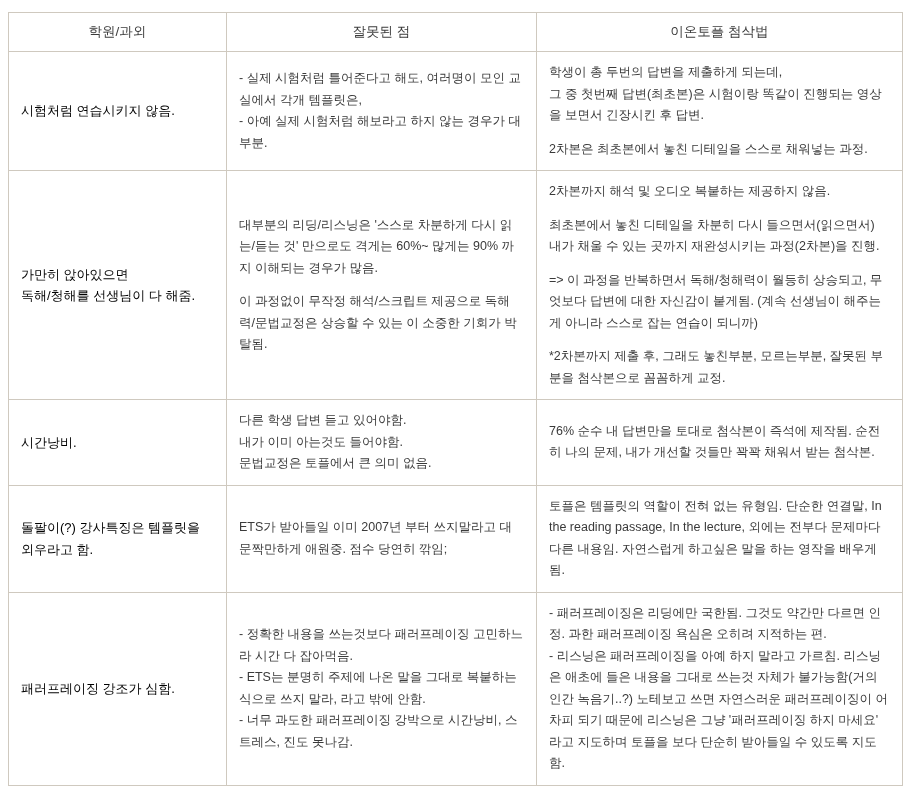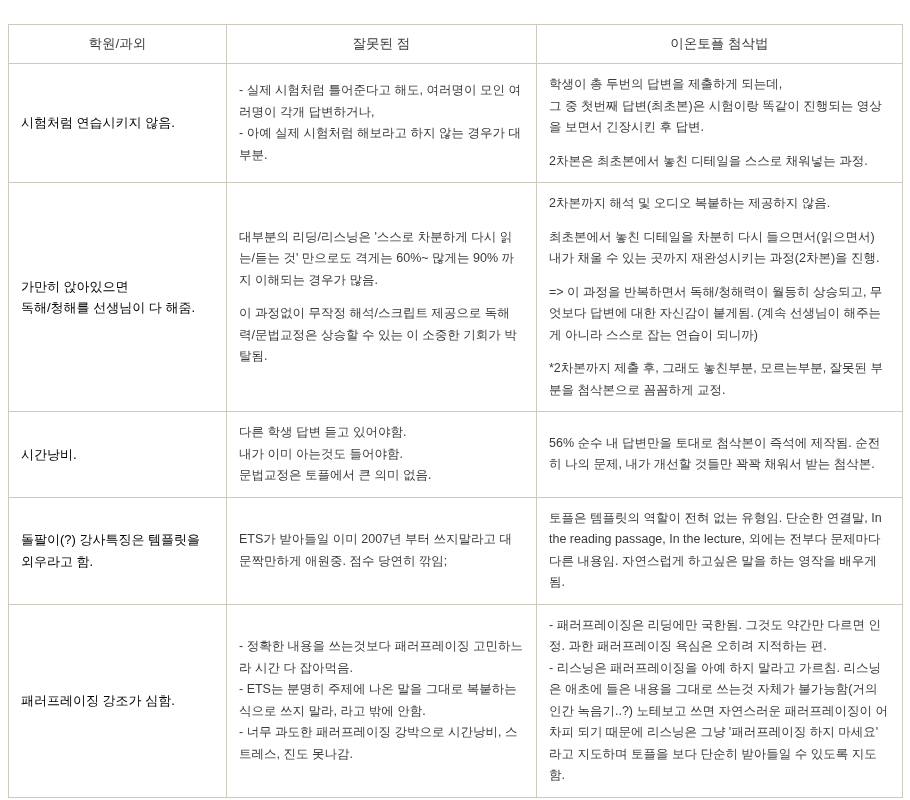--- a/index.html
+++ b/index.html
@@ -11,21 +11,21 @@
     width: 910px;
     height: 800px;
     font-family: "Liberation Sans", sans-serif;
     color: #333333;
     overflow: hidden;
   }
   .page {
     width: 783px;
     height: 800px;
     box-sizing: border-box;
-    padding: 24px 8px 8px 8px;
+    padding: 12px 8px 8px 8px;
   }
   table.comparison {
     width: 894px;
     border-collapse: collapse;
     table-layout: fixed;
     background: #ffffff;
   }
   table.comparison th,
   table.comparison td {
     border: 1px solid #cfc9bf;
@@ -90,21 +90,21 @@
         <th>학원/과외</th>
         <th>잘못된 점</th>
         <th>이온토플 첨삭법</th>
       </tr>
     </thead>
     <tbody>
 
       <tr>
         <td class="col-a" style="white-space:pre-line">시험처럼 연습시키지 않음.</td>
         <td class="col-b">
-          <p class="para">- 실제 시험처럼 틀어준다고 해도, 여러명이 모인 여러명이 각개 답변하거나,
+          <p class="para">- 실제 시험처럼 틀어준다고 해도, 여러명이 모인 교실에서 각개 템플릿은,
 - 아예 실제 시험처럼 해보라고 하지 않는 경우가 대부분.</p>
         </td>
         <td class="col-c">
           <p class="para">학생이 총 두번의 답변을 제출하게 되는데,
 그 중 첫번째 답변(최초본)은 시험이랑 똑같이 진행되는 영상을 보면서 긴장시킨 후 답변.</p>
           <p class="para">2차본은 최초본에서 놓친 디테일을 스스로 채워넣는 과정.</p>
         </td>
       </tr>
 
       <tr>
@@ -123,21 +123,21 @@
       </tr>
 
       <tr>
         <td class="col-a" style="white-space:pre-line">시간낭비.</td>
         <td class="col-b tight">
           <p class="para">다른 학생 답변 듣고 있어야함.
 내가 이미 아는것도 들어야함.
 문법교정은 토플에서 큰 의미 없음.</p>
         </td>
         <td class="col-c">
-          <p class="para">56% 순수 내 답변만을 토대로 첨삭본이 즉석에 제작됨. 순전히 나의 문제, 내가 개선할 것들만 꽉꽉 채워서 받는 첨삭본.</p>
+          <p class="para">76% 순수 내 답변만을 토대로 첨삭본이 즉석에 제작됨. 순전히 나의 문제, 내가 개선할 것들만 꽉꽉 채워서 받는 첨삭본.</p>
         </td>
       </tr>
 
       <tr>
         <td class="col-a" style="white-space:pre-line">돌팔이(?) 강사특징은 템플릿을 외우라고 함.</td>
         <td class="col-b">
           <p class="para">ETS가 받아들일 이미 2007년 부터 쓰지말라고 대문짝만하게 애원중. 점수 당연히 깎임;</p>
         </td>
         <td class="col-c">
           <p class="para">토플은 템플릿의 역할이 전혀 없는 유형임. 단순한 연결말, In the reading passage, In the lecture, 외에는 전부다 문제마다 다른 내용임. 자연스럽게 하고싶은 말을 하는 영작을 배우게 됨.</p>

